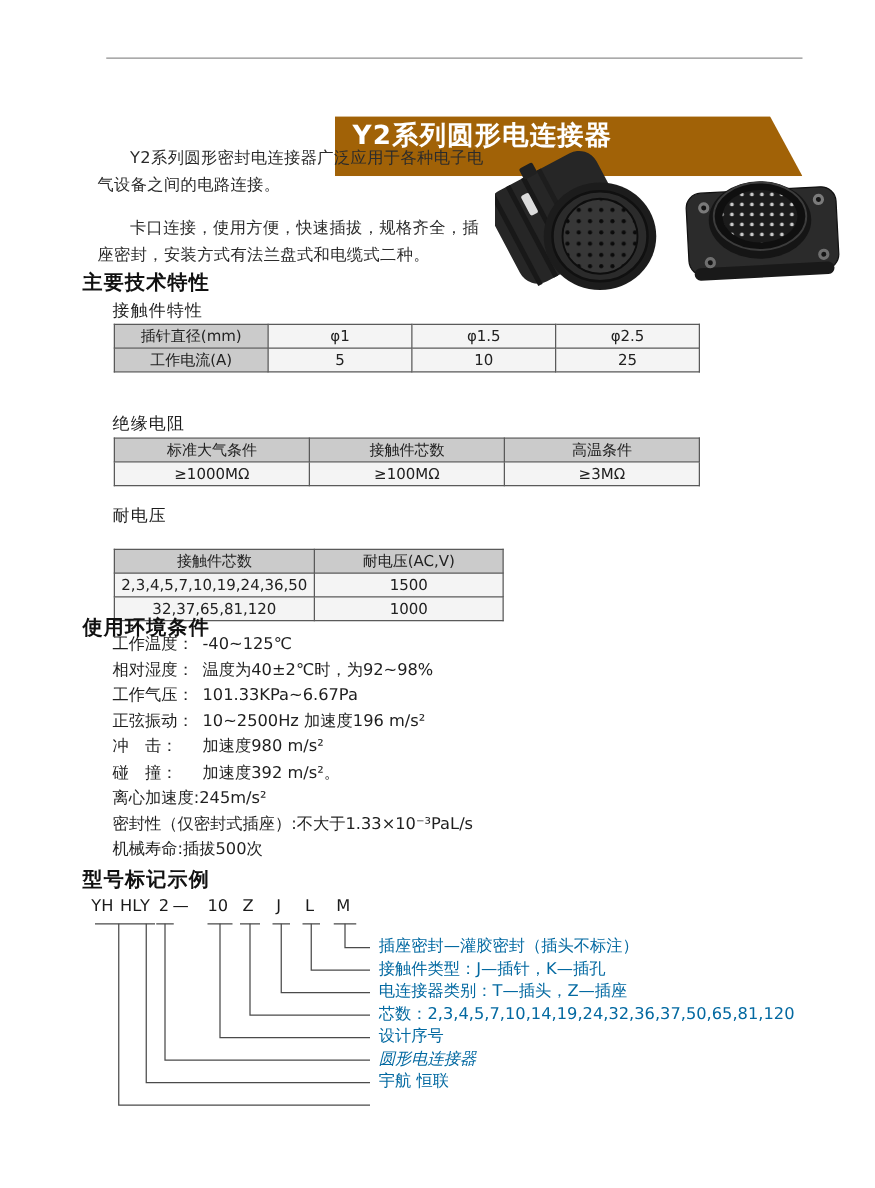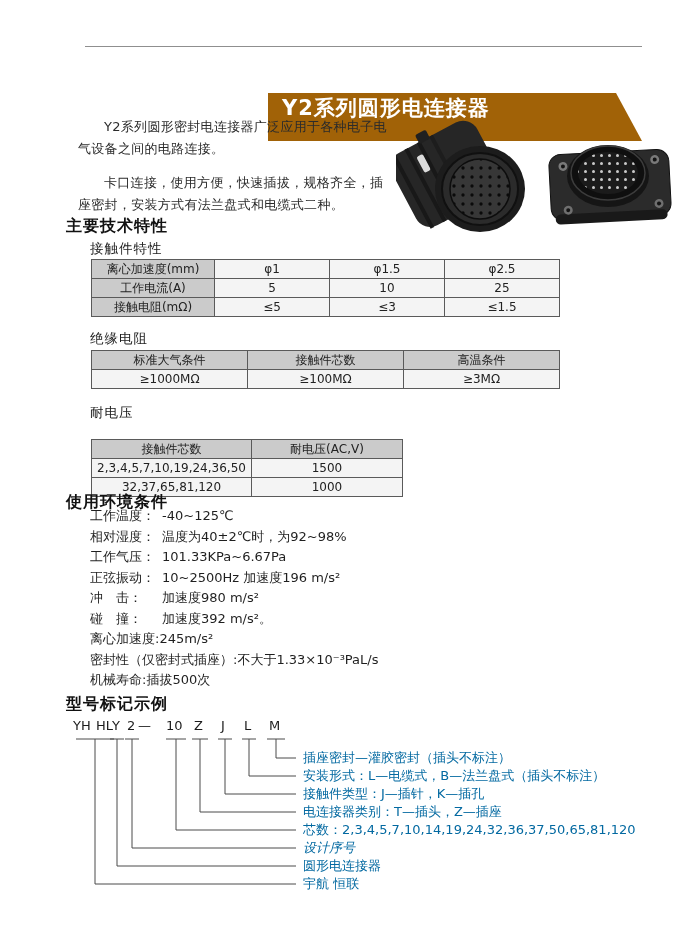--- a/index.html
+++ b/index.html
@@ -128,36 +128,30 @@
 
 <table class="abs t t1">
   <colgroup>
       <col style="width:123px">
       <col>
       <col>
       <col>
     </colgroup>
   <tbody>
       <tr>
-    <td class="lab">离心加速度(mm)</td>
+    <td class="lab">插针直径(mm)</td>
     <td class="val">φ1</td>
     <td class="val">φ1.5</td>
     <td class="val">φ2.5</td>
   </tr>
   <tr>
     <td class="lab">工作电流(A)</td>
     <td class="val">5</td>
     <td class="val">10</td>
     <td class="val">25</td>
-  </tr>
-  <tr>
-    <td class="lab">接触电阻(mΩ)</td>
-    <td class="val">≤5</td>
-    <td class="val">≤3</td>
-    <td class="val">≤1.5</td>
   </tr>
 </tbody>
   </table>
 
 <div class="abs h2" style="left:90px;top:330px">绝缘电阻</div>
 <table class="abs t t2">
   <tbody>
       <tr>
     <td class="lab">标准大气条件</td>
     <td class="lab">接触件芯数</td>
@@ -236,20 +230,19 @@
 
     <path d="M176 3 V94 H296"></path>
 
     <path d="M132 3 V112 H296"></path>
 
     <path d="M117 3 V130 H296"></path>
 
     <path d="M95 3 V148 H296"></path>
   </svg>
   <div class="mlabel">插座密封—灌胶密封（插头不标注）</div>
-  <div class="mlabel">安装形式：L—电缆式，B—法兰盘式（插头不标注）</div>
   <div class="mlabel">接触件类型：J—插针，K—插孔</div>
   <div class="mlabel">电连接器类别：T—插头，Z—插座</div>
   <div class="mlabel">芯数：2,3,4,5,7,10,14,19,24,32,36,37,50,65,81,120</div>
   <div class="mlabel">设计序号</div>
   <div class="mlabel">圆形电连接器</div>
   <div class="mlabel">宇航 恒联</div>
 </div>
 
 </body></html>

